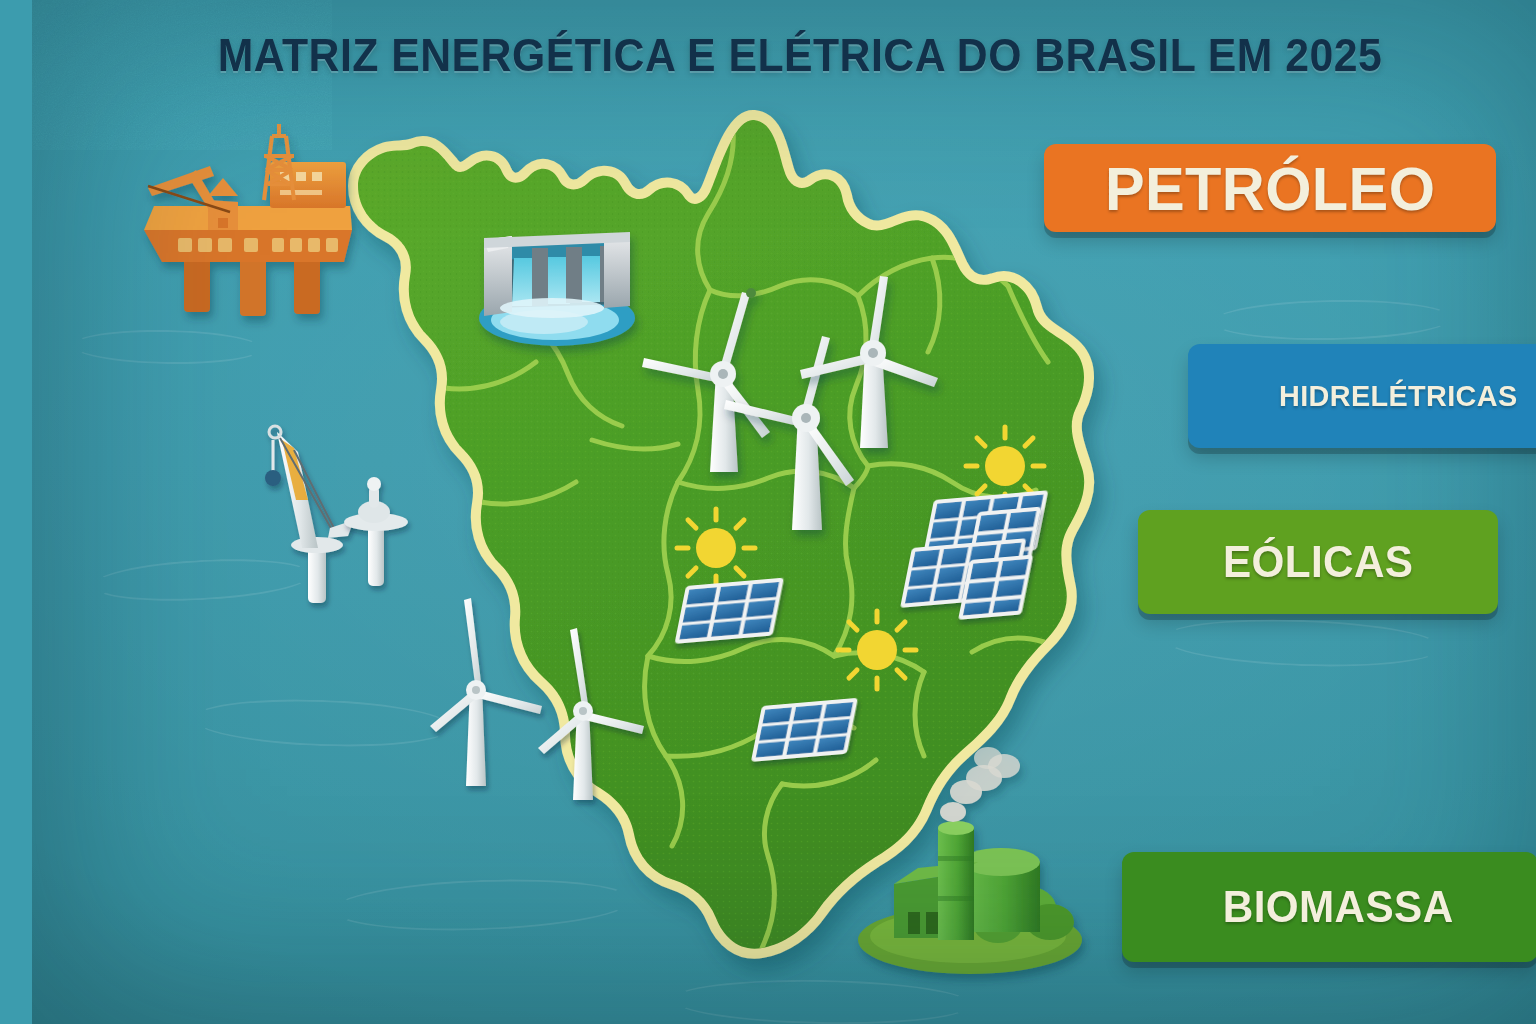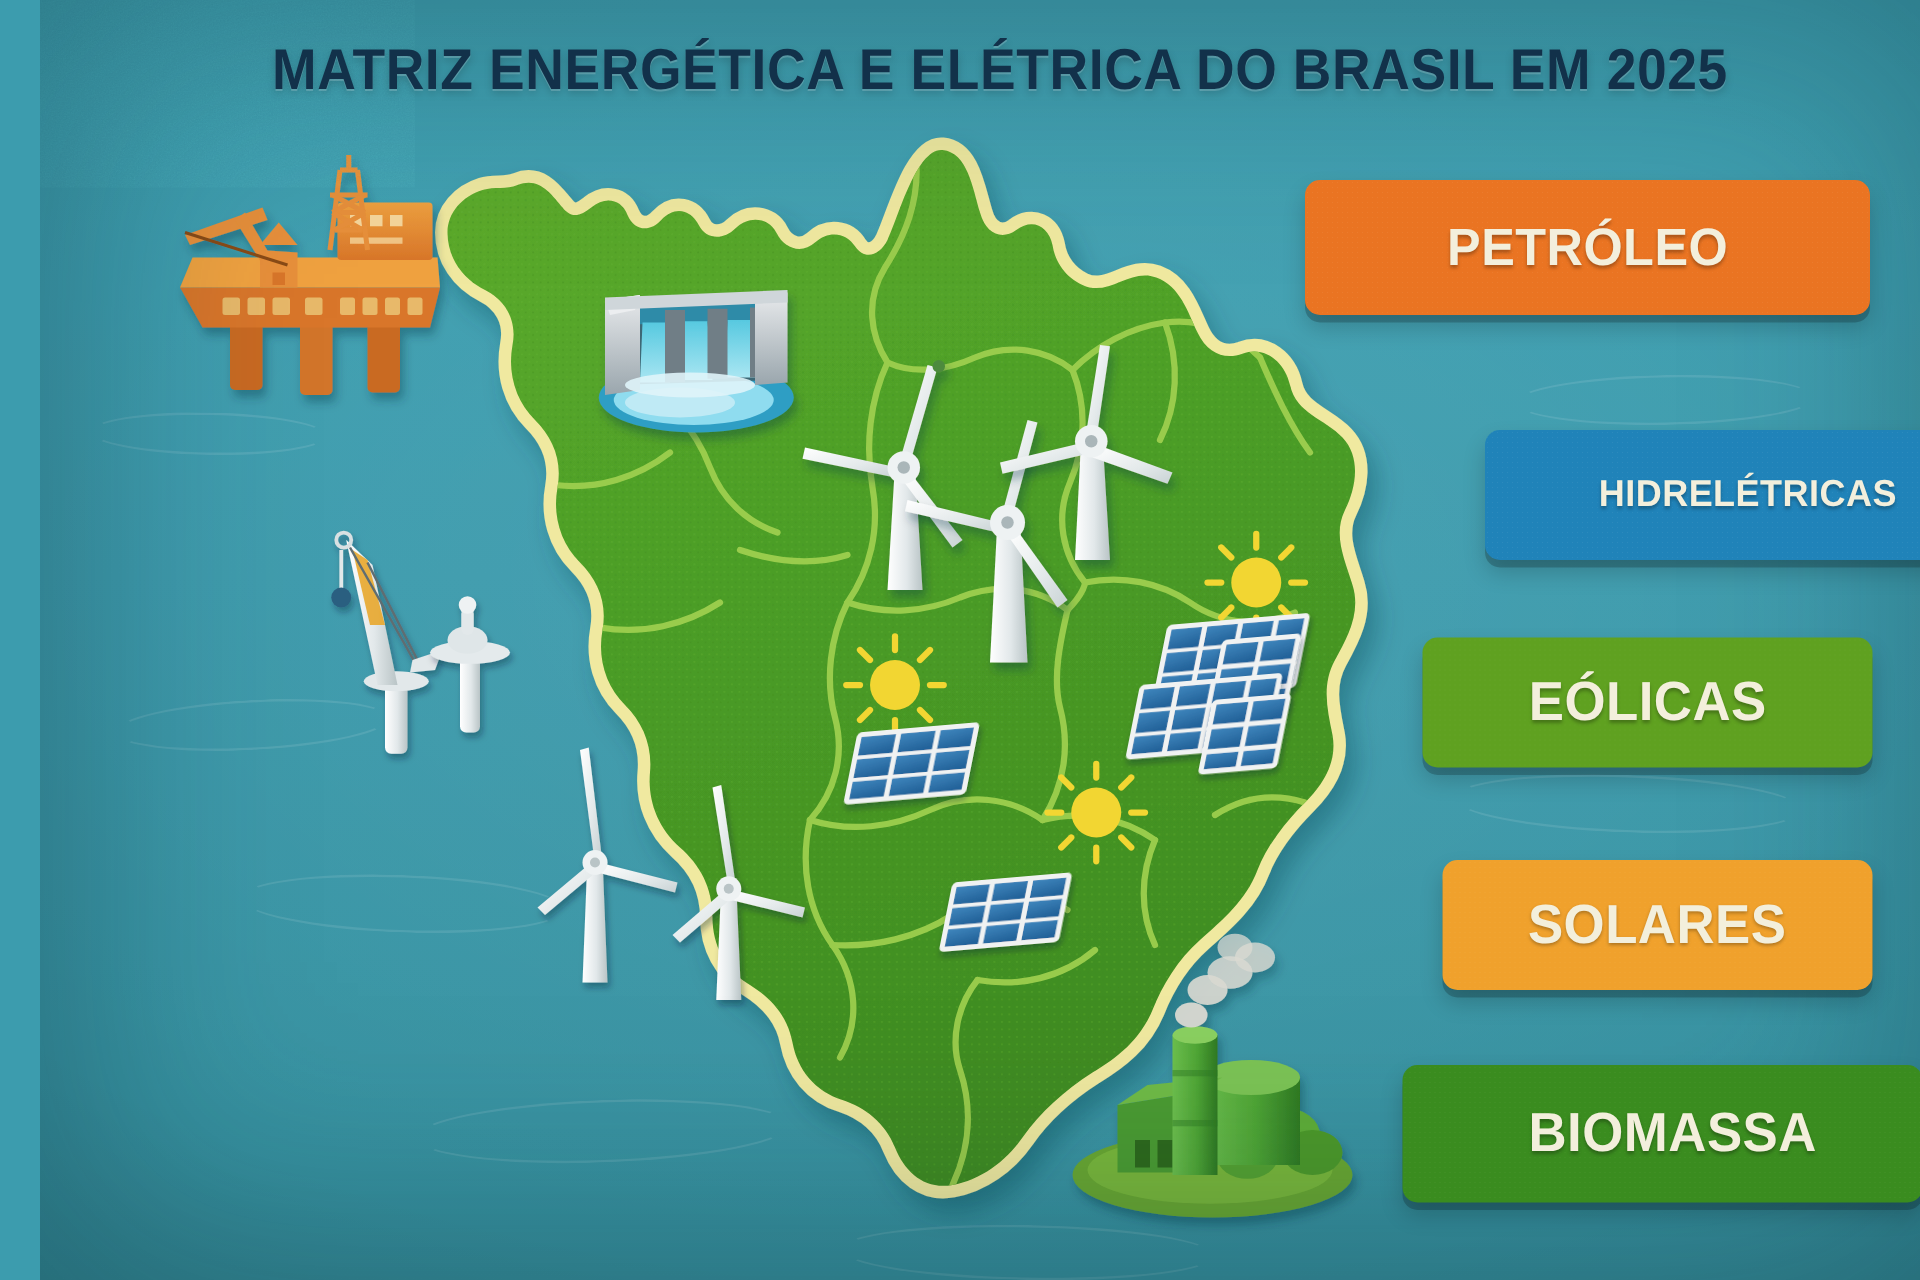--- a/index.html
+++ b/index.html
@@ -63,21 +63,21 @@
     box-shadow:0 6px 0 rgba(0,0,0,.20), 0 10px 18px rgba(0,0,0,.18);
     overflow:hidden;
   }
   .legend-btn::after{
     content:""; position:absolute; inset:0;
     background-image:radial-gradient(rgba(255,255,255,.10) .5px, transparent .6px);
     background-size:4px 4px; opacity:.55; pointer-events:none;
   }
   .legend-btn span{ position:relative; z-index:2; transform:scaleX(.96); white-space:nowrap;}
 
-  #btn-petroleo    { left:1012px; top:144px; width:452px; height:108px; background:#ea7422; font-size:42px; }
+  #btn-petroleo    { left:1012px; top:144px; width:452px; height:88px; background:#ea7422; font-size:62px; }
   #btn-hidreletricas{ left:1156px; top:344px; width:420px; height:104px; background:#2083b9; font-size:30px; }
   #btn-eolicas     { left:1106px; top:510px; width:360px; height:104px; background:#5fa120; font-size:44px;text-align:right; }
   #btn-solares     { left:1122px; top:688px; width:344px; height:104px; background:#f0a12c; font-size:44px; }
   #btn-biomassa    { left:1090px; top:852px; width:416px; height:110px; background:#3a8c1f; font-size:44px;padding-left:16px; }
 
   
   #map-layer{ position:absolute; inset:0; pointer-events:none; }
 </style>
 </head>
 <body>
@@ -542,20 +542,17 @@
 
   <div class="legend-btn" id="btn-petroleo">
     <span>PETRÓLEO</span>
   </div>
   <div class="legend-btn" id="btn-hidreletricas">
     <span>HIDRELÉTRICAS</span>
   </div>
   <div class="legend-btn" id="btn-eolicas">
     <span>EÓLICAS</span>
   </div>
-  <div class="legend-btn" id="btn-solares">
-    <span>SOLARES</span>
-  </div>
   <div class="legend-btn" id="btn-biomassa">
     <span>BIOMASSA</span>
   </div>
 
 </div>
 
 </body></html>

